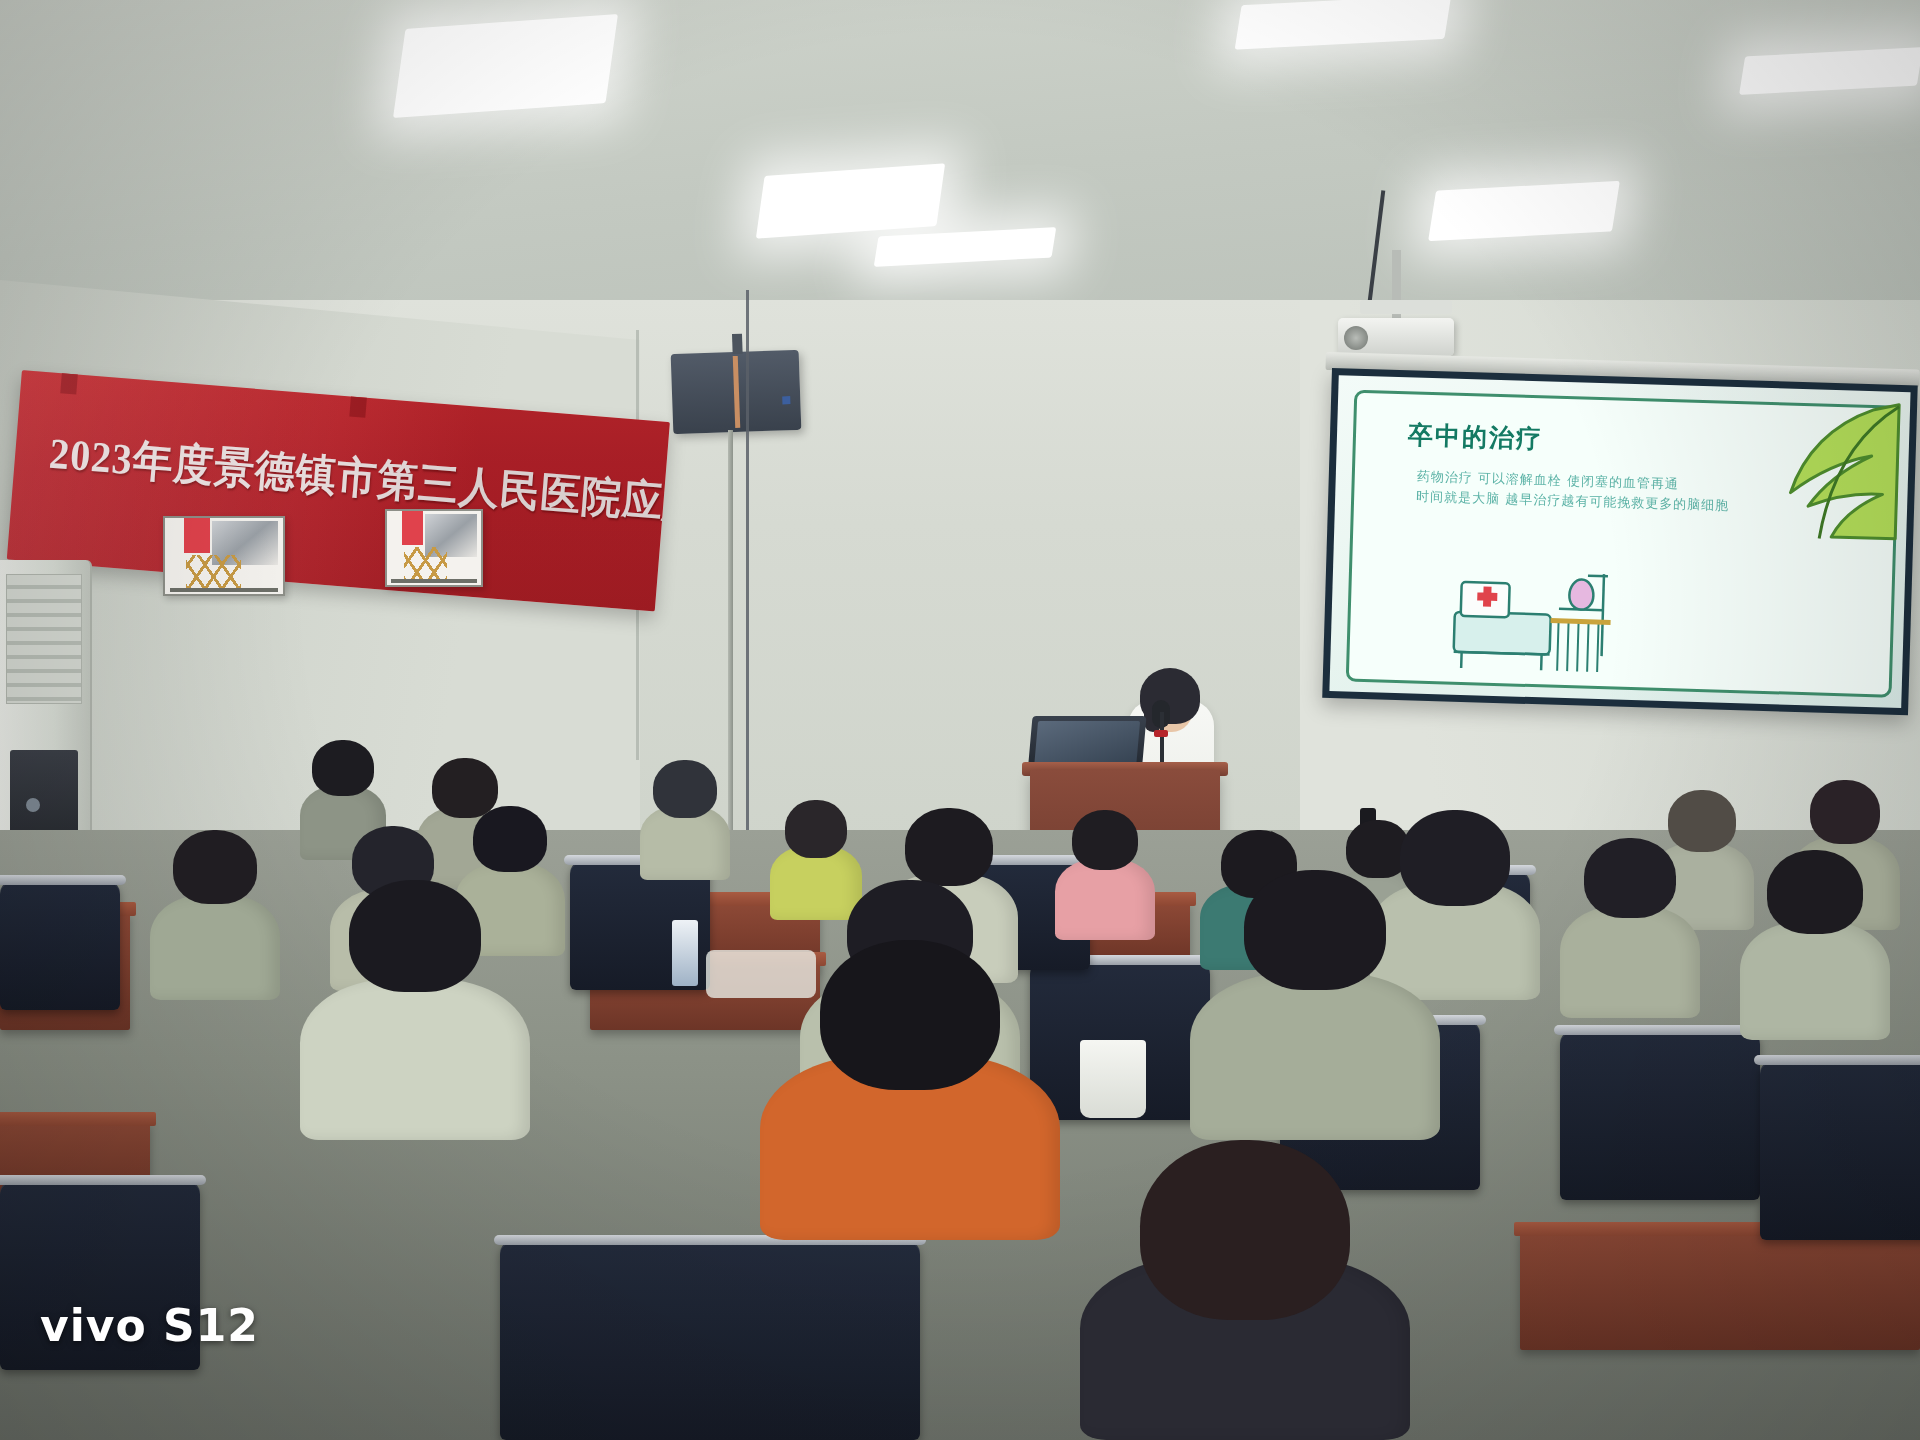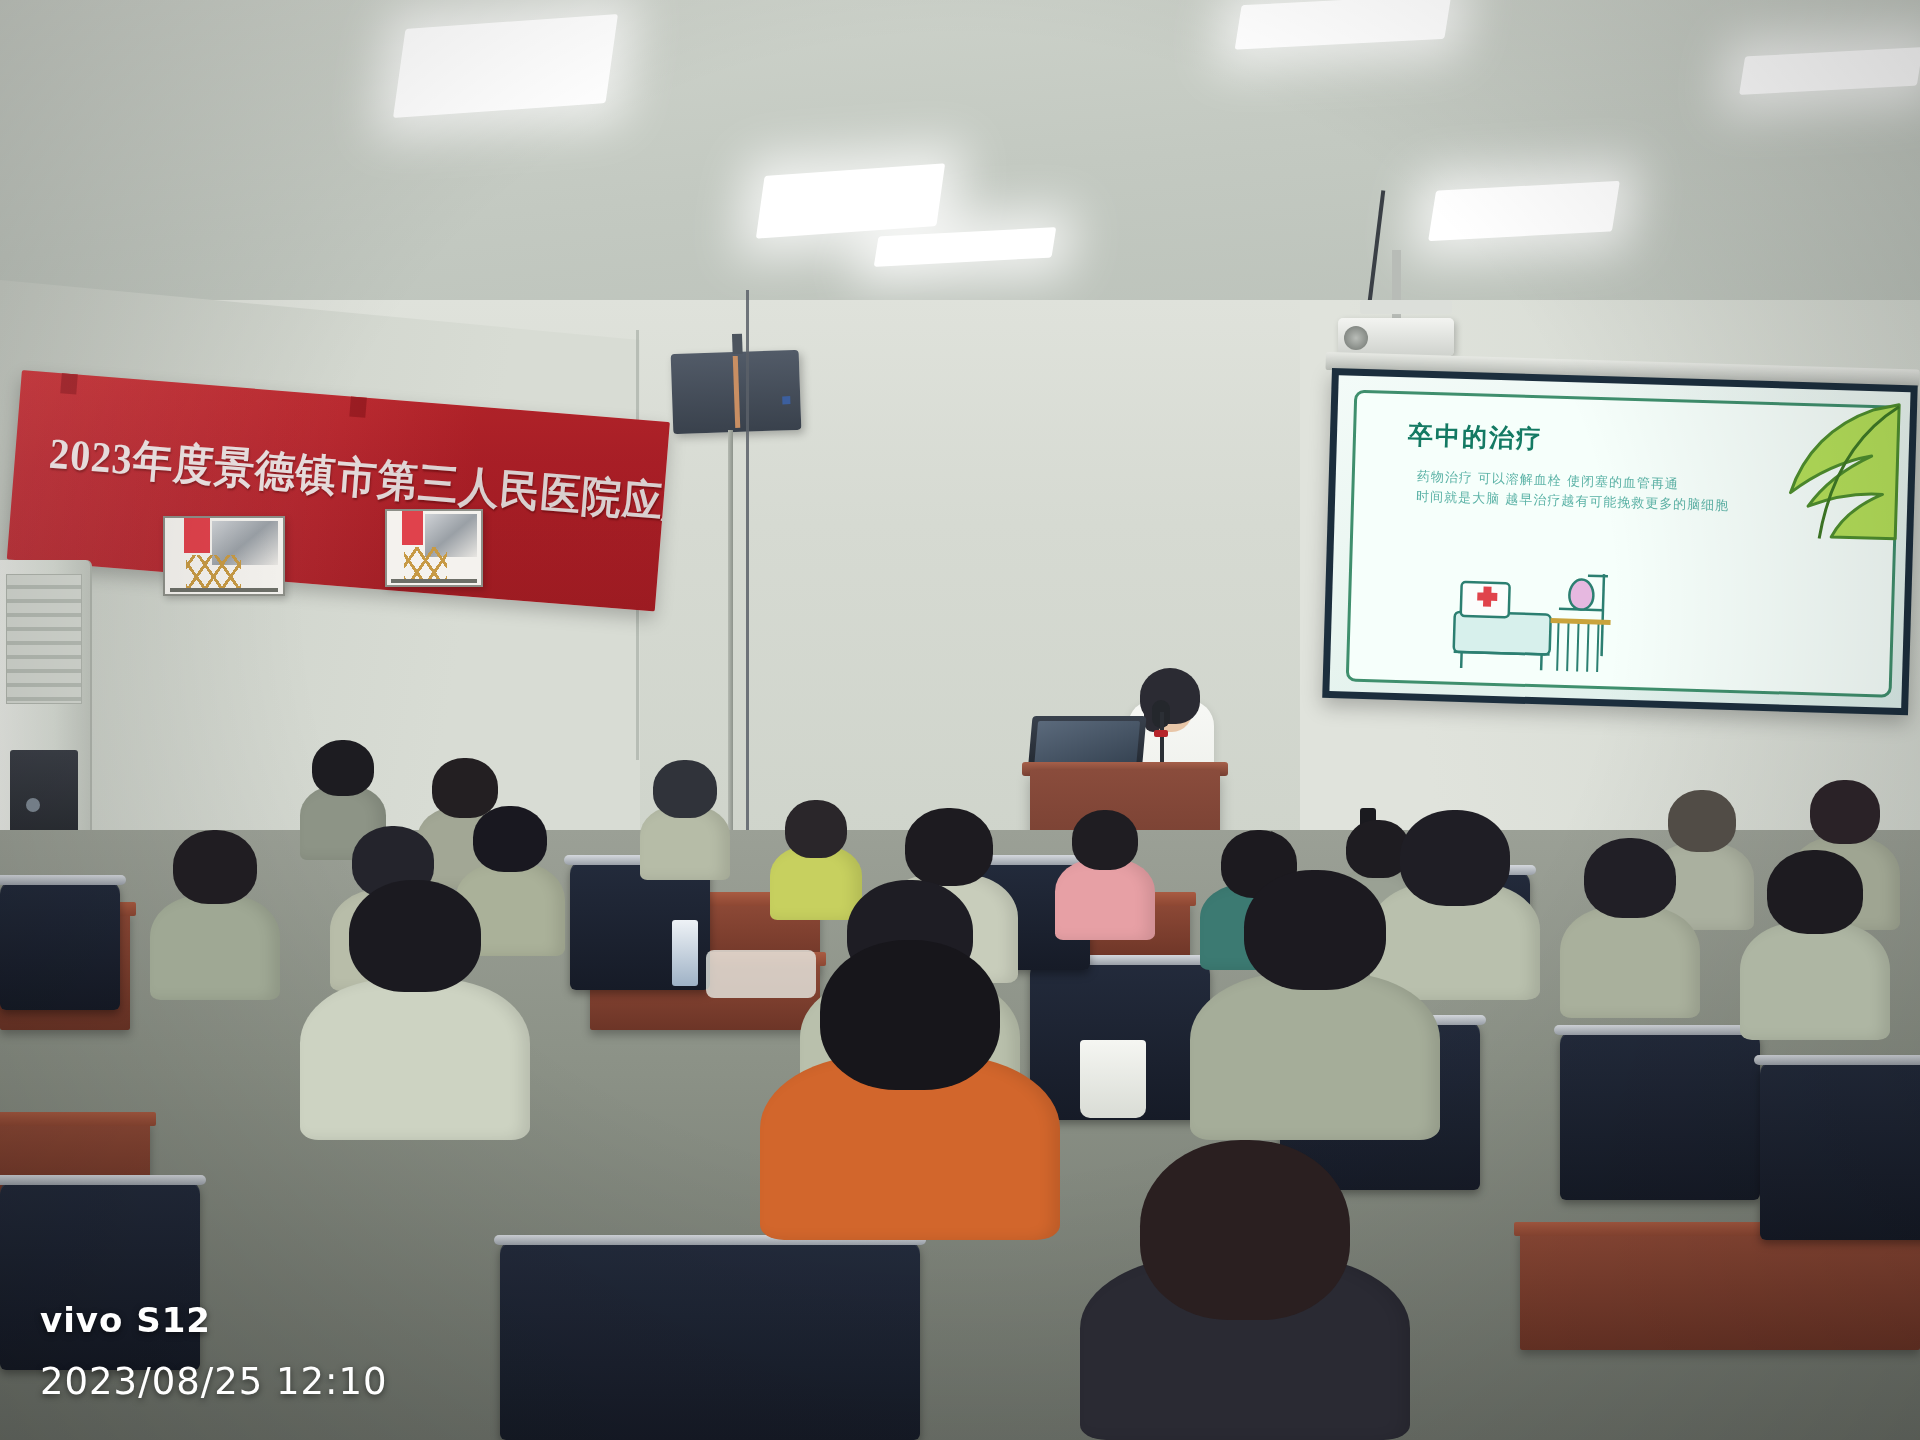--- a/index.html
+++ b/index.html
@@ -284,21 +284,21 @@
     border-radius:12px;
     background:linear-gradient(180deg,#d4d8dd,#9aa0a8);
   }
 
   
   .wm-brand{
     position:absolute; left:40px; top:1300px;
     color:#ffffff;
     font-family:"DejaVu Sans", sans-serif;
     font-weight:700;
-    font-size:34px;
+    font-size:44px;
     letter-spacing:1px;
     text-shadow:0 2px 6px rgba(0,0,0,.55);
   }
   .wm-date{
     position:absolute; left:40px; top:1360px;
     color:#ffffff;
     font-family:"DejaVu Sans", sans-serif;
     font-weight:400;
     font-size:37px;
     letter-spacing:1px;
@@ -533,14 +533,13 @@
     </div>
 
   <div class="misc" style="left:672px;top:920px;width:26px;height:66px;background:linear-gradient(180deg,#eef2f6,#9fb2c6);border-radius:3px;"></div>
   <div class="misc" style="left:706px;top:950px;width:110px;height:48px;background:rgba(235,238,232,.78);border-radius:8px;"></div>
   <div class="misc" style="left:1080px;top:1040px;width:66px;height:78px;background:linear-gradient(180deg,#f5f6f2,#d9dcd5);border-radius:4px 4px 10px 10px;"></div>
   <div class="misc" style="left:1360px;top:808px;width:16px;height:34px;background:#1a1a1f;border-radius:3px;"></div>
 
   <div class="vignette"></div>
 
   <div class="wm-brand">vivo S12</div>
-  <div class="wm-date">2023/08/25 12:10</div>
 </div>
 
 </body></html>

